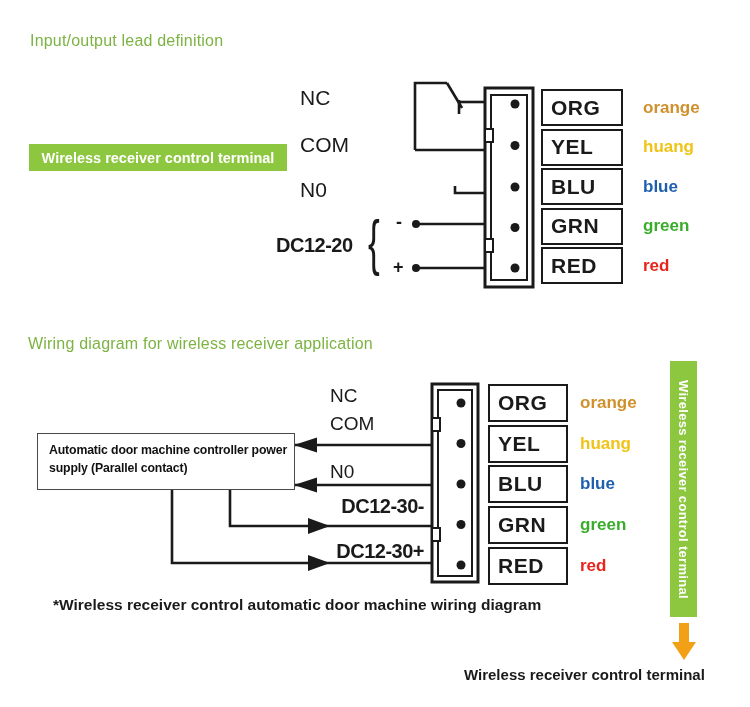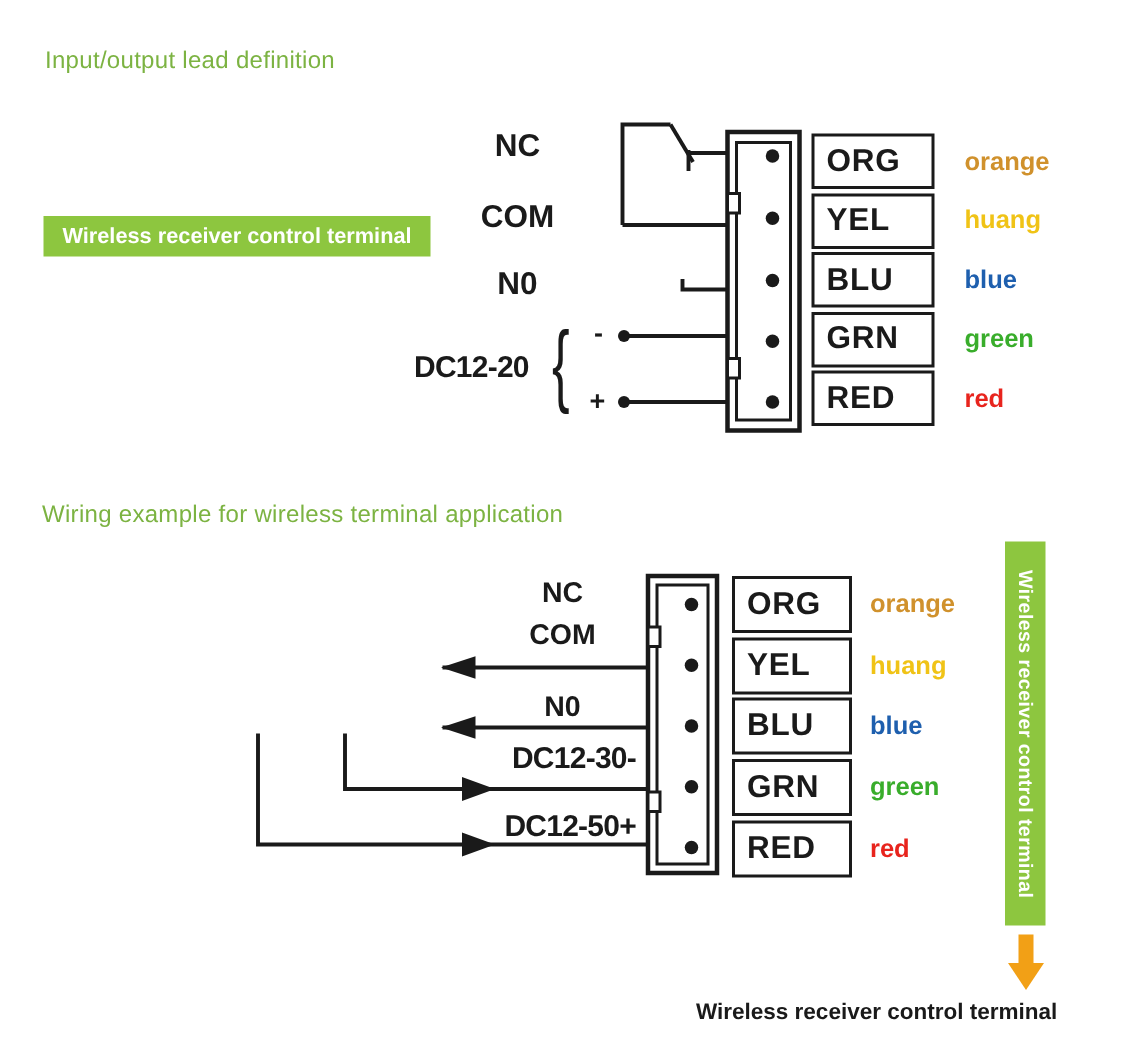--- a/index.html
+++ b/index.html
@@ -5,21 +5,21 @@
   html,body{margin:0;padding:0;background:#fff;}
   #stage{position:relative;width:750px;height:707px;background:#fff;
          font-family:"Liberation Sans",sans-serif;color:#1a1a1a;overflow:hidden;}
   .abs{position:absolute;z-index:2;}
   svg.art{position:absolute;left:0;top:0;z-index:1;}
 
   .h1{font-size:16px;font-weight:400;color:#7cb342;white-space:nowrap;letter-spacing:0.2px;}
   .badge{background:#8dc63f;color:#fff;font-weight:700;font-size:14.5px;
          display:flex;align-items:center;justify-content:center;white-space:nowrap;}
 
-  .pinlbl{font-weight:700;font-size:21px;text-align:center;white-space:nowrap;line-height:1.1;}
+  .pinlbl{font-weight:400;font-size:21px;text-align:left;white-space:nowrap;line-height:1.1;}
   .dclbl{font-weight:700;font-size:20px;letter-spacing:-0.5px;white-space:nowrap;line-height:1.1;}
   .sign{font-weight:700;font-size:18px;line-height:1;}
   .brace{font-size:32px;font-weight:400;line-height:1;display:inline-block;
          transform:scaleY(1.9) scaleX(1.1);transform-origin:top left;}
 
   .stack{display:flex;flex-direction:column;}
   .stack1{gap:2.5px;} .stack2{gap:2.7px;}
   .wbox{box-sizing:border-box;border:2px solid #1a1a1a;background:#fff;display:flex;align-items:center;
         font-weight:700;font-size:21px;letter-spacing:0.5px;padding-left:8px;}
   .wbox1{width:82px;height:37px;} .wbox2{width:80px;height:38px;}
@@ -123,44 +123,46 @@
     <div class="wbox wbox1">RED</div>
   </div>
   <div class="abs stack stack1" style="left:643px;top:89px;">
     <div class="wword wword1" style="color: rgb(208, 145, 44);">orange</div>
     <div class="wword wword1" style="color: rgb(240, 195, 22);">huang</div>
     <div class="wword wword1" style="color: rgb(30, 95, 174);">blue</div>
     <div class="wword wword1" style="color: rgb(57, 173, 43);">green</div>
     <div class="wword wword1" style="color: rgb(232, 36, 29);">red</div>
   </div>
 
-  <div class="abs h1" style="left:28px;top:335px;">Wiring example for wireless terminal application</div>
+  <div class="abs h1" style="left:28px;top:335px;">Wiring diagram for wireless receiver application</div>
 
+  <div class="abs supplybox" style="left:37px;top:433px;">Automatic door machine controller power supply (Parallel contact)</div>
 
   <div class="abs pinlbl" style="left:330px;top:386px;width:90px;font-size:19px;">NC</div>
   <div class="abs pinlbl" style="left:330px;top:414px;width:90px;font-size:19px;">COM</div>
   <div class="abs pinlbl" style="left:330px;top:462px;width:90px;font-size:19px;">N0</div>
   <div class="abs dclbl" style="left:326px;top:495px;width:98px;text-align:right;">DC12-30-</div>
-  <div class="abs dclbl" style="left:326px;top:540px;width:98px;text-align:right;">DC12-50+</div>
+  <div class="abs dclbl" style="left:326px;top:540px;width:98px;text-align:right;">DC12-30+</div>
 
   <div class="abs stack stack2" style="left:488px;top:384px;">
     <div class="wbox wbox2">ORG</div>
     <div class="wbox wbox2">YEL</div>
     <div class="wbox wbox2">BLU</div>
     <div class="wbox wbox2">GRN</div>
     <div class="wbox wbox2">RED</div>
   </div>
   <div class="abs stack stack2" style="left:580px;top:384px;">
     <div class="wword wword2" style="color: rgb(208, 145, 44);">orange</div>
     <div class="wword wword2" style="color: rgb(240, 195, 22);">huang</div>
     <div class="wword wword2" style="color: rgb(30, 95, 174);">blue</div>
     <div class="wword wword2" style="color: rgb(57, 173, 43);">green</div>
     <div class="wword wword2" style="color: rgb(232, 36, 29);">red</div>
   </div>
 
+  <div class="abs caption" style="left:53px;top:596px;">*Wireless receiver control automatic door machine wiring diagram</div>
 
   <div class="abs vbar" style="left:670px;top:361px;width:27px;height:256px;background:#8dc63f;">
     <span>Wireless receiver control terminal</span>
   </div>
 
   <div class="abs footer" style="left:464px;top:666px;">Wireless receiver control terminal</div>
 
 </div>
 
 </body></html>

